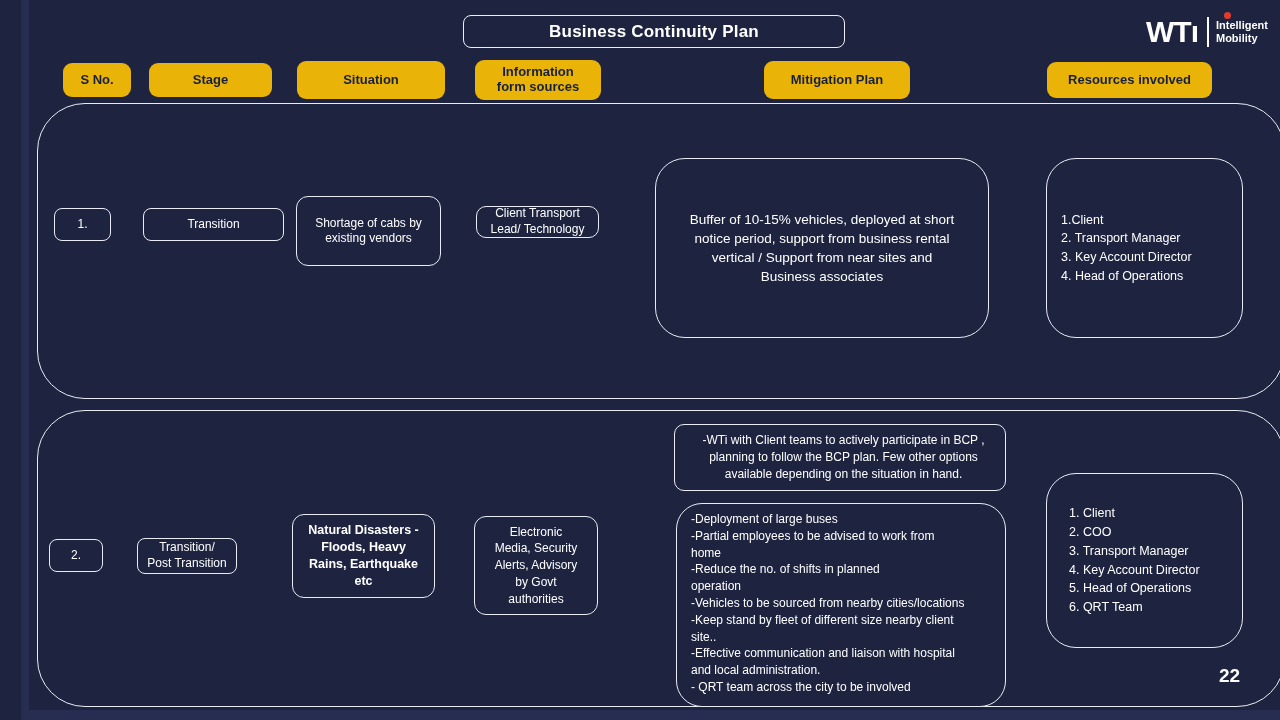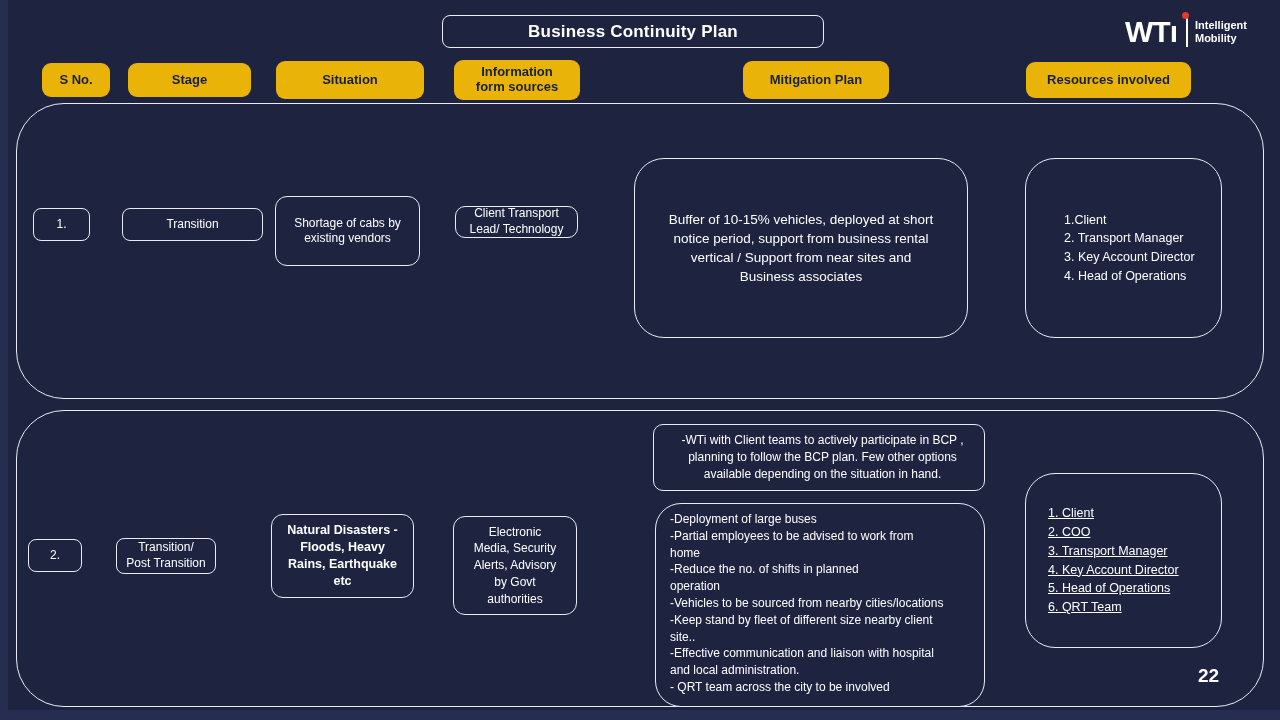--- a/index.html
+++ b/index.html
@@ -2,21 +2,21 @@
 <html><head>
 <meta charset="utf-8">
 <style>
   html,body{margin:0;padding:0;}
   body{
     width:1280px;height:720px;position:relative;overflow:hidden;
     background:#1E2440;
     font-family:"Liberation Sans","DejaVu Sans",sans-serif;
     color:#FFFFFF;
   }
-  .abs{position:absolute;box-sizing:border-box;}
+  .abs{position:absolute;box-sizing:border-box;margin-left:21px;}
   .edge-strip{background:#272D50;}
   
   .title-box{
     left:442px;top:15px;width:382px;height:33px;
     border:1.5px solid #EDEFF6;border-radius:8px;
     display:flex;align-items:center;justify-content:center;
     font-size:17px;font-weight:bold;letter-spacing:.2px;
   }
   
   .logo{left:1125px;top:11px;height:42px;display:flex;align-items:center;}
@@ -74,21 +74,21 @@
 <div class="abs cell" style="left:33px;top:208px;width:57px;height:33px;border-radius:8px;">1.</div>
 <div class="abs cell" style="left:122px;top:208px;width:141px;height:33px;border-radius:8px;">Transition</div>
 <div class="abs cell" style="left:275px;top:196px;width:145px;height:70px;border-radius:12px;">Shortage of cabs by
 existing vendors</div>
 <div class="abs cell" style="left:455px;top:206px;width:123px;height:32px;border-radius:10px;line-height:1.3;">Client Transport
 Lead/ Technology</div>
 <div class="abs cell" style="left:634px;top:158px;width:334px;height:180px;border-radius:30px;font-size:13.5px;line-height:1.42;padding:0 14px;">Buffer of 10-15% vehicles, deployed at short
 notice period,  support from business rental
 vertical / Support from near sites and
 Business associates</div>
-<div class="abs cell left" style="left:1025px;top:158px;width:197px;height:180px;border-radius:30px;font-size:12.5px;line-height:1.5;padding-left:38px;">1.Client
+<div class="abs cell left" style="left:1025px;top:158px;width:197px;height:180px;border-radius:30px;font-size:12.5px;line-height:1.5;padding-left:14px;">1.Client
 2. Transport Manager
 3. Key Account Director
 4. Head of Operations</div>
 
 <div class="abs panel" style="left:16px;top:410px;width:1248px;height:297px;"></div>
 
 <div class="abs cell" style="left:28px;top:539px;width:54px;height:33px;border-radius:8px;">2.</div>
 <div class="abs cell" style="left:116px;top:538px;width:100px;height:36px;border-radius:8px;line-height:1.3;">Transition/
 Post Transition</div>
 <div class="abs cell" style="left:271px;top:514px;width:143px;height:84px;border-radius:12px;font-weight:bold;font-size:12.5px;line-height:1.35;">Natural Disasters -
@@ -107,20 +107,20 @@
 -Partial employees  to be advised  to work from
 home
 -Reduce the no. of shifts  in planned
 operation
 -Vehicles  to be sourced  from nearby cities/locations
 -Keep stand by fleet of different  size nearby client
 site..
 -Effective  communication  and liaison  with hospital
 and local administration.
 - QRT team across the city to be involved</div>
-<div class="abs cell left" style="left:1025px;top:473px;width:197px;height:175px;border-radius:30px;font-size:12.5px;line-height:1.5;padding-left:22px;text-decoration:underline;">1. Client
+<div class="abs cell left" style="left:1025px;top:473px;width:197px;height:175px;border-radius:30px;font-size:12.5px;line-height:1.5;padding-left:22px;">1. Client
 2. COO
 3. Transport Manager
 4. Key Account  Director
 5. Head of Operations
 6. QRT Team</div>
 
 <div class="abs pagenum" style="left:1198px;top:665px;">22</div>
 
 </body></html>

